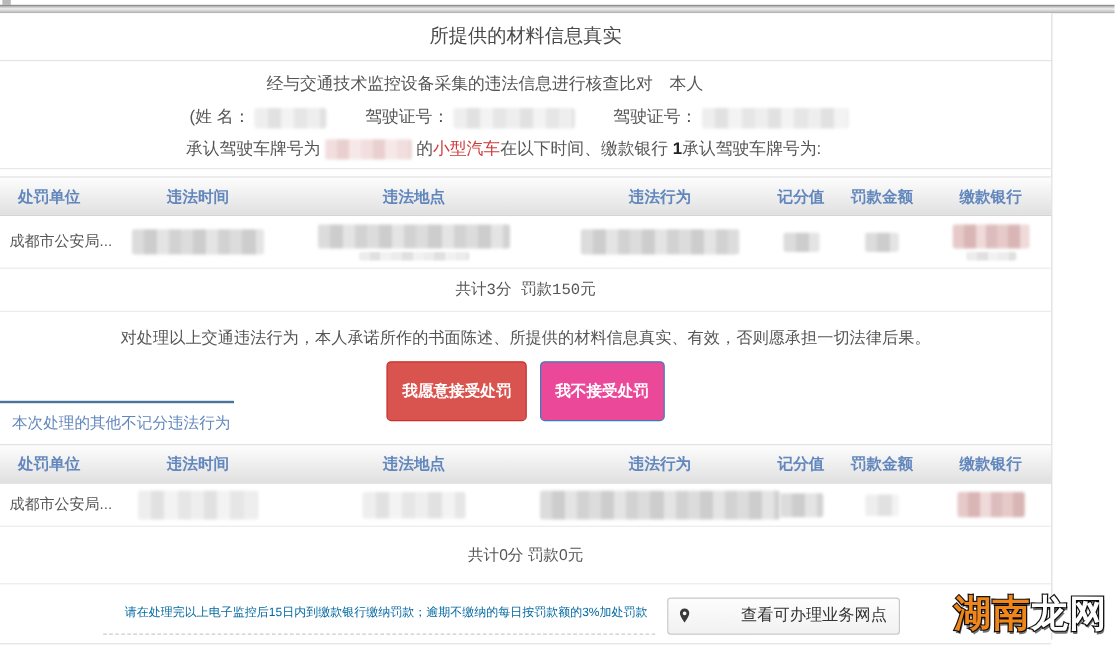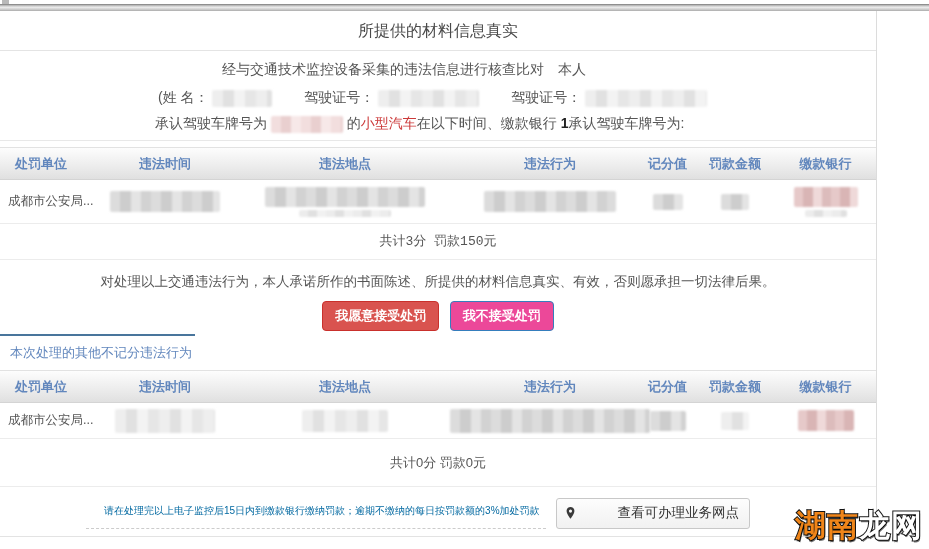--- a/index.html
+++ b/index.html
@@ -51,38 +51,38 @@
   .grid-row > div { display:flex; flex-direction:column; align-items:center; justify-content:center; }
   .grid-row > div:first-child { align-items:flex-start; padding-left:8px; }
 
   .summary-row { text-align:center; font-size:13px; color:#555; border-bottom:1px solid #ececec; }
   .summary-row.s1 { height:36px; line-height:36px;font-family:Liberation Mono, monospace; }
   .summary-row.s2 { height:48px; line-height:48px; }
 
   .statement-block { height:74px; text-align:center; }
   .statement-text { padding-top:13px; font-size:13.5px; color:#555; }
   .btn-row { margin-top:10px; }
-  .btn { display:inline-block; border-radius:4px; padding:5px 12px; font-size:13px;
+  .btn { display:inline-block; border-radius:4px; padding:15px 12px; font-size:13px;
     font-weight:bold; color:#fff; cursor:pointer; border:1px solid transparent; }
   .btn-accept { background:#d9534f; border-color:#c9302c; margin-right:6px; }
   .btn-reject { background:#ec4899; border-color:#357ebd; }
 
   .tab-block { height:36px; }
   .tab-underline { width:195px; height:2px; background:#49759c; }
   .tab-label { padding:8px 0 0 10px; font-size:13px; color:#6287bd; cursor:pointer; display:inline-block; }
 
   .notice-block { height:50px; border-bottom:1px solid #e3e3e3; display:flex; align-items:flex-start; padding-top:11px; }
   .notice-inner { margin-left:86px; border-bottom:1px dashed #cccccc; padding:2px 6px 10px 18px; }
   .notice-text { font-size:10px; color:#0369a1; }
   .notice-btn { margin-left:10px; margin-top:0; display:inline-flex; align-items:center;
     background:linear-gradient(#fdfdfd,#f1f1f1); border:1px solid #c8c8c8; border-radius:3px;
     padding:5px 10px 6px 8px; font-size:13.5px; color:#333; cursor:pointer;gap:40px; }
   .pin-icon { width:11px; height:14px; margin-right:2px; }
 
-  .watermark { position:absolute; right:6px; bottom:2px; font-size:31px; font-weight:bold;
+  .watermark { position:absolute; right:6px; bottom:16px; font-size:31px; font-weight:bold;
     letter-spacing:1px; white-space:nowrap;
     -webkit-text-stroke:2px #141414; paint-order:stroke fill;
     text-shadow:1px 2px 0 rgba(0,0,0,0.55); }
   .wm-orange { color:#f08519; }
   .wm-white  { color:#ffffff; }
 </style>
 </head>
 <body>
 
 <div class="screen">

